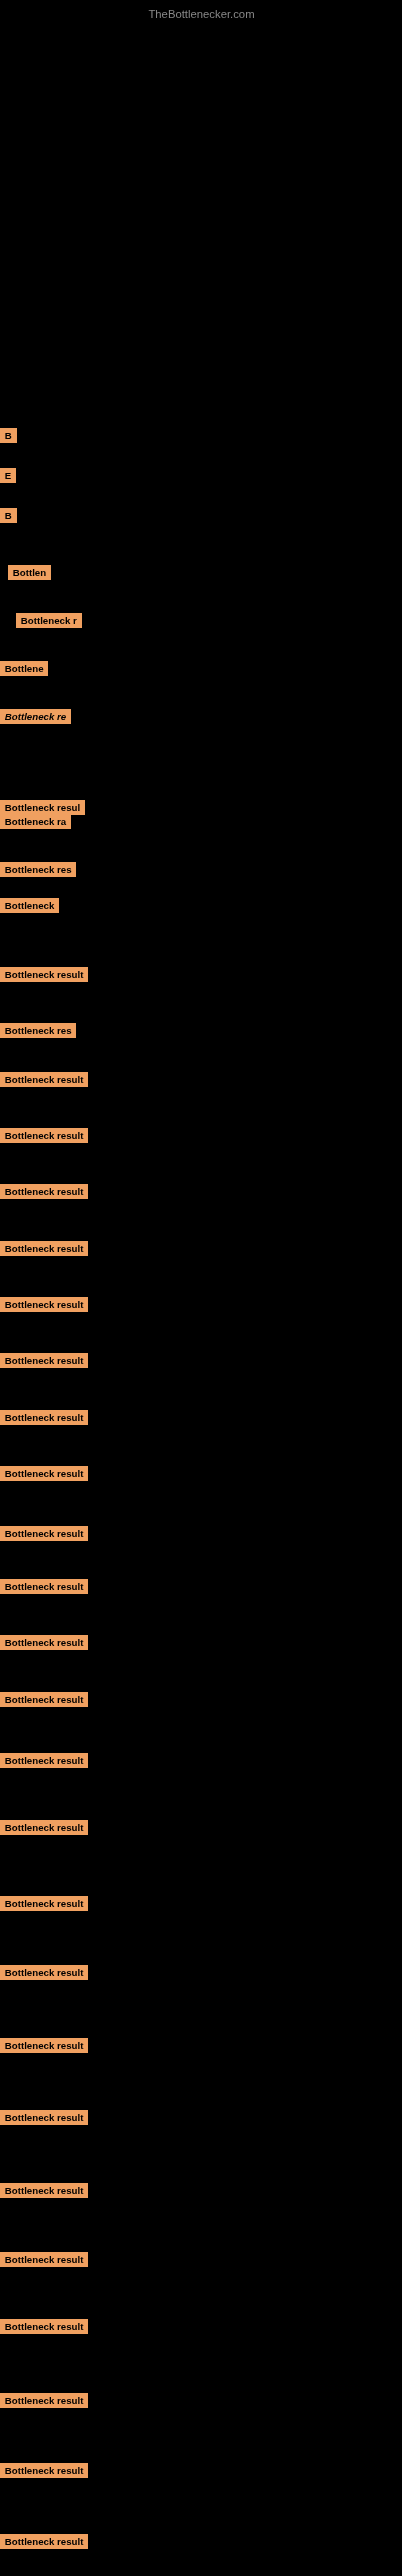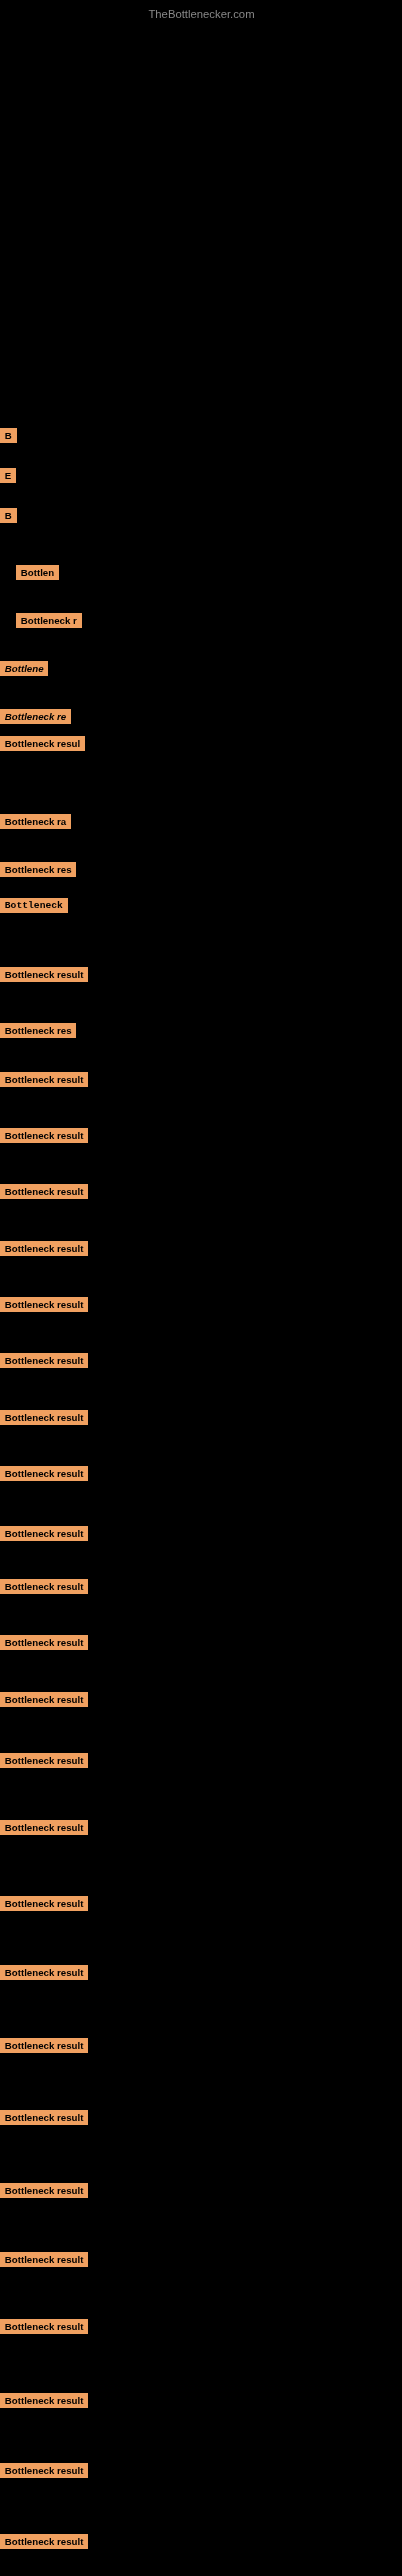--- a/index.html
+++ b/index.html
@@ -51,28 +51,28 @@
     }
   </style>
 </head>
 <body>
 
 <div class="content-area">
   <div class="site-title">TheBottlenecker.com</div>
 <div class="result-entry" style="top: 427px; left: 0px;"><span class="bottleneck-label">B</span></div>
     <div class="result-entry" style="top: 467px; left: 0px;"><span class="bottleneck-label">E</span></div>
     <div class="result-entry" style="top: 507px; left: 0px;"><span class="bottleneck-label">B</span></div>
-    <div class="result-entry" style="top: 564px; left: 16px;"><span class="bottleneck-label">Bottlen</span></div>
+    <div class="result-entry" style="top: 564px; left: 8px;"><span class="bottleneck-label">Bottlen</span></div>
     <div class="result-entry" style="top: 612px; left: 16px;"><span class="bottleneck-label">Bottleneck r</span></div>
-    <div class="result-entry" style="top: 660px; left: 0px; font-style: italic;"><span class="bottleneck-label">Bottlene</span></div>
+    <div class="result-entry" style="top: 660px; left: 0px;"><span class="bottleneck-label">Bottlene</span></div>
     <div class="result-entry" style="top: 708px; left: 0px; font-style: italic;"><span class="bottleneck-label">Bottleneck re</span></div>
-    <div class="result-entry" style="top: 735px; left: 0px;"><span class="bottleneck-label">Bottleneck resul</span></div>
+    <div class="result-entry" style="top: 799px; left: 0px;"><span class="bottleneck-label">Bottleneck resul</span></div>
     <div class="result-entry" style="top: 813px; left: 0px;"><span class="bottleneck-label">Bottleneck ra</span></div>
     <div class="result-entry" style="top: 861px; left: 0px;"><span class="bottleneck-label">Bottleneck res</span></div>
-    <div class="result-entry" style="top: 897px; left: 0px; font-family: Liberation Mono, monospace;"><span class="bottleneck-label">Bottleneck</span></div>
+    <div class="result-entry" style="top: 897px; left: 0px;"><span class="bottleneck-label">Bottleneck</span></div>
     <div class="result-entry" style="top: 966px; left: 0px;"><span class="bottleneck-label">Bottleneck result</span></div>
     <div class="result-entry" style="top: 1022px; left: 0px;"><span class="bottleneck-label">Bottleneck res</span></div>
     <div class="result-entry" style="top: 1071px; left: 0px;"><span class="bottleneck-label">Bottleneck result</span></div>
     <div class="result-entry" style="top: 1127px; left: 0px;"><span class="bottleneck-label">Bottleneck result</span></div>
     <div class="result-entry" style="top: 1183px; left: 0px;"><span class="bottleneck-label">Bottleneck result</span></div>
     <div class="result-entry" style="top: 1240px; left: 0px;"><span class="bottleneck-label">Bottleneck result</span></div>
     <div class="result-entry" style="top: 1296px; left: 0px;"><span class="bottleneck-label">Bottleneck result</span></div>
     <div class="result-entry" style="top: 1352px; left: 0px;"><span class="bottleneck-label">Bottleneck result</span></div>
     <div class="result-entry" style="top: 1409px; left: 0px;"><span class="bottleneck-label">Bottleneck result</span></div>
     <div class="result-entry" style="top: 1465px; left: 0px;"><span class="bottleneck-label">Bottleneck result</span></div>

